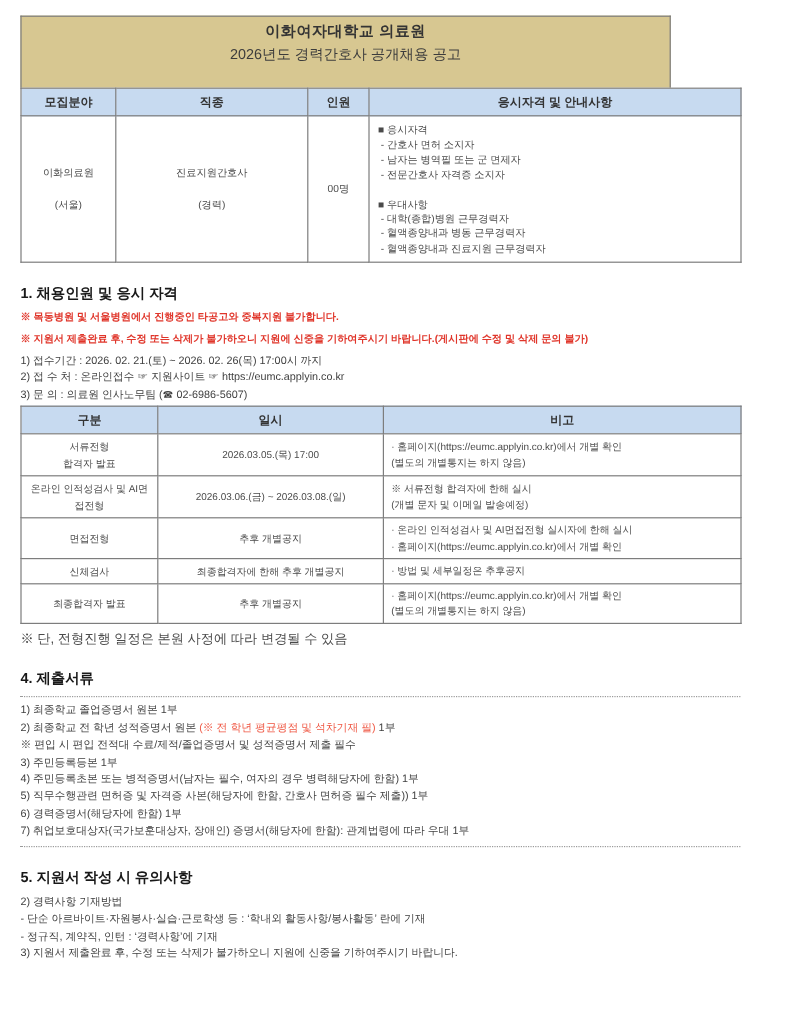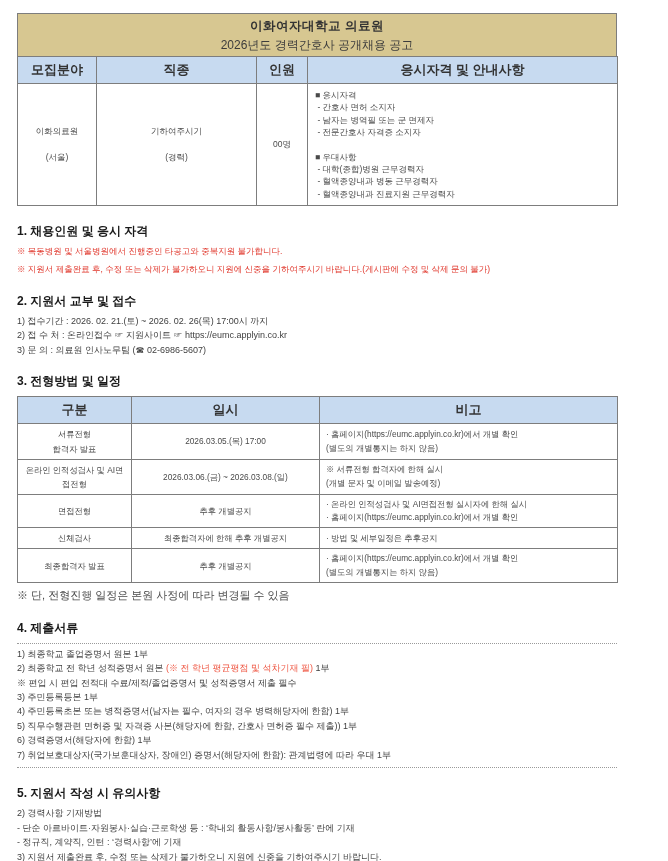--- a/index.html
+++ b/index.html
@@ -9,37 +9,37 @@
   *{box-sizing:border-box;margin:0;padding:0;}
   html,body{background:#ffffff;}
   .page{
     width:668px;height:861px;background:#ffffff;overflow:hidden;
     font-family:"Liberation Sans",sans-serif;color:var(--text);
   }
   .content{padding:13px 0 0 17px;width:617px;}
 
   
   .tbl-caption{
-    width:600px;background:var(--caption-bg);
+    width:542px;background:var(--caption-bg);
     border:1px solid var(--border);border-bottom:none;
-    text-align:center;padding:4px 0 2px;
+    text-align:center;padding:4px 0 19px;
   }
   .cap-org{font-size:12.5px;font-weight:bold;color:#343434;letter-spacing:.5px;}
   .cap-sub{font-size:12px;color:#3c3c3c;margin-top:2px;}
   table{border-collapse:collapse;table-layout:fixed;width:600px;}
   th,td{border:1px solid var(--border);}
-  th{background:var(--header-bg);font-size:13px;font-weight:bold;color:#333;padding:4px 2px;}
+  th{background:var(--header-bg);font-size:10px;font-weight:bold;color:#333;padding:4px 2px;}
   .recruit td{font-size:8.5px;vertical-align:middle;}
   .cell-center{text-align:center;white-space:pre-line;line-height:26px;color:#4a4a4a;margin-top:28px;}
   .cell-detail{white-space:pre-wrap;line-height:1.45;padding:5px 7px;color:#4a4a4a;}
 
   
   .sec-heading{font-size:12px;font-weight:bold;color:var(--heading);margin:17px 0 6px;}
   .line{font-size:9px;line-height:1.32;margin:2.5px 0;color:var(--text);}
-  .red-note{font-size:8.5px;font-weight:normal;color:var(--red-bold);margin:6px 0;}
+  .red-note{font-size:8.5px;font-weight:bold;color:var(--red-bold);margin:6px 0;}
   .red-inline{color:var(--red-inline);text-align:right;}
   .dotted{border:none;border-top:1px dotted #9a9a9a;width:600px;margin:6px 0 5px;}
 
   
   .schedule td{font-size:8.3px;padding:3px 6px;vertical-align:middle;color:#4a4a4a;}
   .schedule .c-stage,.schedule .c-date{text-align:center;white-space:pre-line;line-height:1.7;}
   .schedule .c-remark{white-space:pre-line;line-height:1.6;}
   .footnote{font-size:11px;color:#4a4a4a;margin-top:5px;}
 </style>
 </head>
@@ -65,21 +65,21 @@
         <th>모집분야</th>
             <th>직종</th>
             <th>인원</th>
             <th>응시자격 및 안내사항</th>
           </tr>
       </thead>
       <tbody>
         <tr>
           <td class="cell-center">이화의료원
 (서울)</td>
-          <td class="cell-center">기하여주시기
+          <td class="cell-center">진료지원간호사
 (경력)</td>
           <td class="cell-center">00명</td>
           <td class="cell-detail">■ 응시자격
  - 간호사 면허 소지자
  - 남자는 병역필 또는 군 면제자
  - 전문간호사 자격증 소지자
 
 ■ 우대사항
  - 대학(종합)병원 근무경력자
  - 혈액종양내과 병동 근무경력자
@@ -88,29 +88,27 @@
       </tbody>
     </table>
 
     <div class="sec-heading">1. 채용인원 및 응시 자격</div>
     <div>
 
     <div class="red-note">※ 목동병원 및 서울병원에서 진행중인 타공고와 중복지원 불가합니다.</div>
         <div class="red-note">※ 지원서 제출완료 후, 수정 또는 삭제가 불가하오니 지원에 신중을 기하여주시기 바랍니다.(게시판에 수정 및 삭제 문의 불가)</div>
       </div>
 
-    <div class="sec-heading">2. 지원서 교부 및 접수</div>
     <div>
 
     <div class="line">1) 접수기간 : 2026. 02. 21.(토) ~ 2026. 02. 26(목) 17:00시 까지</div>
         <div class="line">2) 접 수 처 : 온라인접수 ☞ 지원사이트 ☞ https://eumc.applyin.co.kr</div>
         <div class="line">3) 문 의 : 의료원 인사노무팀 (☎ 02-6986-5607)</div>
       </div>
 
-    <div class="sec-heading">3. 전형방법 및 일정</div>
     <table class="schedule">
       <colgroup>
         <col style="width:114px">
           <col style="width:188px">
           <col style="width:298px">
       </colgroup>
       <thead>
         <tr>
 
         <th>구분</th>

